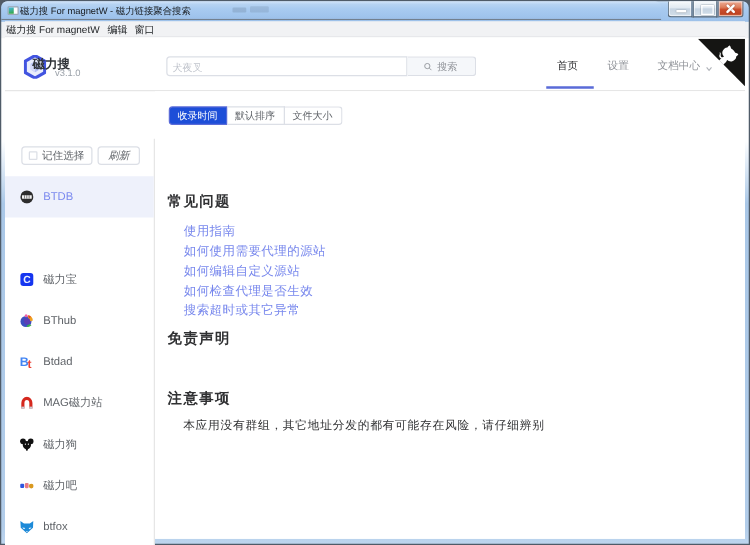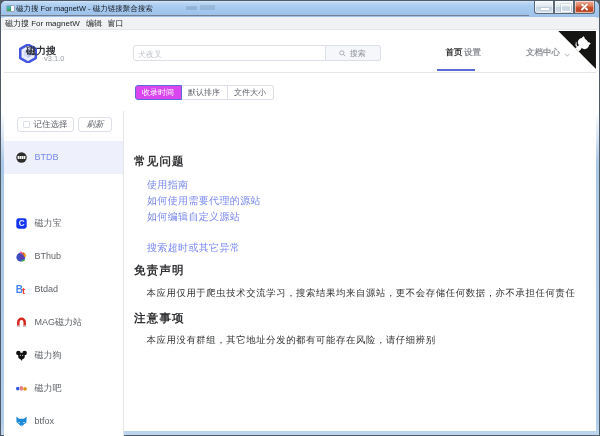--- a/index.html
+++ b/index.html
@@ -45,24 +45,24 @@
 #header { position:absolute; left:0; top:0; width:592px; height:43px; background:#fff; border-bottom:1px solid #e6e6e6; }
 #logo { position:absolute; left:15px; top:14px; }
 #logoname { position:absolute; left:22px; top:14px; font-size:10px; color:#2f3338; font-weight:bold; }
 #logover { position:absolute; left:40px; top:23.5px; font-size:7.5px; color:#9aa0a8; }
 #searchinput { position:absolute; left:128.5px; top:15px; width:193px; height:16px; background:#fff;
   border:1px solid #dcdfe6; border-radius:3px 0 0 3px; font-size:8px; color:#c0c4cc; line-height:17px; padding-left:4.5px; }
 #searchbtn { position:absolute; left:321.5px; top:15px; width:55px; height:16px; background:#f5f7fa;
   border:1px solid #dcdfe6; border-left:none; border-radius:0 3px 3px 0;
   font-size:8px; color:#909399; line-height:16px; text-align:center; }
 
-.nav { position:absolute; top:17px; font-size:8.5px; color:#909399;font-weight:bold; }
+.nav { position:absolute; top:17px; font-size:8.5px; color:#909399; }
 #nav1 { left:441.5px; color:#303133; }
 #navline { position:absolute; left:432.5px; top:38.5px; width:38px; height:2.5px; background:#5a6bd8; }
-#nav2 { left:460px; }
+#nav2 { left:482px; }
 #nav3 { left:522px; }
 #navcaret { position:absolute; left:559.5px; top:21.5px; width:6.5px; height:6.5px; }
 
 
 #ghcorner { position:absolute; right:0; top:1px; width:39px; height:38px; overflow:hidden; }
 
 
 #sidebar { position:absolute; left:0; top:43px; width:119.5px; height:357.5px; background:#fff; border-right:1px solid #e6e6e6;margin-top:38px; }
 .sbtn { position:absolute; top:5.5px; height:15px; border:1px solid #dcdfe6; border-radius:3px;
   font-size:8.5px; color:#5f6368; line-height:13px; text-align:center; background:#fff; }
@@ -78,21 +78,21 @@
 .item.sel .tx { color:#7b8aef; }
 
 
 #main { position:absolute; left:119.5px; top:43px; width:472.5px; height:357.5px; background:#fff; }
 
 .rgroup { position:absolute; left:11px; top:11.5px; height:15.5px; }
 .rbtn { float:left; height:15.5px; line-height:14.5px; font-size:8px; padding:0 6.5px;
   border:1px solid #dcdfe6; border-left:none; color:#5f6368; background:#fff; }
 .rbtn:first-child { border-left:1px solid #dcdfe6; border-radius:3px 0 0 3px; }
 .rbtn:last-child { border-radius:0 3px 3px 0; }
-.rbtn.on { background:#d946ef; border-color:#5a6bd8; color:#fff; }
+.rbtn.on { background:#1d4ed8; border-color:#5a6bd8; color:#fff; }
 
 #alert { position:absolute; left:11px; top:39.5px; width:448px; height:31.5px; background:#f0f9eb; border-radius:4px; }
 #alerticon { position:absolute; left:11.5px; top:9px; width:11.5px; height:11.5px; border-radius:50%; background:#67c23a; }
 #alerticon svg { position:absolute; left:0; top:0; }
 #alerttitle { position:absolute; left:30px; top:6.5px; font-size:8px; font-weight:bold; color:#67c23a; }
 #alertsub { position:absolute; left:30px; top:18.5px; font-size:7.2px; color:#67c23a; }
 
 .h2 { position:absolute; left:10.5px; font-size:11.5px; font-weight:bold; color:#303133; letter-spacing:1.2px; }
 .lnk { position:absolute; left:23.5px; font-size:10px; letter-spacing:0.35px; color:#7787ed; }
 .para { position:absolute; left:23px; font-size:9.4px; letter-spacing:0.6px; color:#303133; white-space:nowrap; }
@@ -254,19 +254,19 @@
   <div id="main">
     <div class="rgroup">
       <div class="rbtn on">收录时间</div>
         <div class="rbtn">默认排序</div>
         <div class="rbtn">文件大小</div>
     </div>
     <div class="h2" style="top:81px;">常见问题</div>
     <div class="lnk" style="top:105px;">使用指南</div>
     <div class="lnk" style="top:121px;">如何使用需要代理的源站</div>
     <div class="lnk" style="top:137px;">如何编辑自定义源站</div>
+    <div class="lnk" style="top:152.5px;">如何检查代理是否生效</div>
     <div class="lnk" style="top:168px;">搜索超时或其它异常</div>
     <div class="h2" style="top:190px;">免责声明</div>
-    <div class="para" style="top:214px;">本应用仅用于爬虫技术交流学习，搜索结果均来自源站，更不会存储任何数据，亦不承担任何责任</div>
     <div class="h2" style="top:238px;">注意事项</div>
     <div class="para" style="top:261px;">本应用没有群组，其它地址分发的都有可能存在风险，请仔细辨别</div>
   </div>
 </div>
 
 </body></html>

